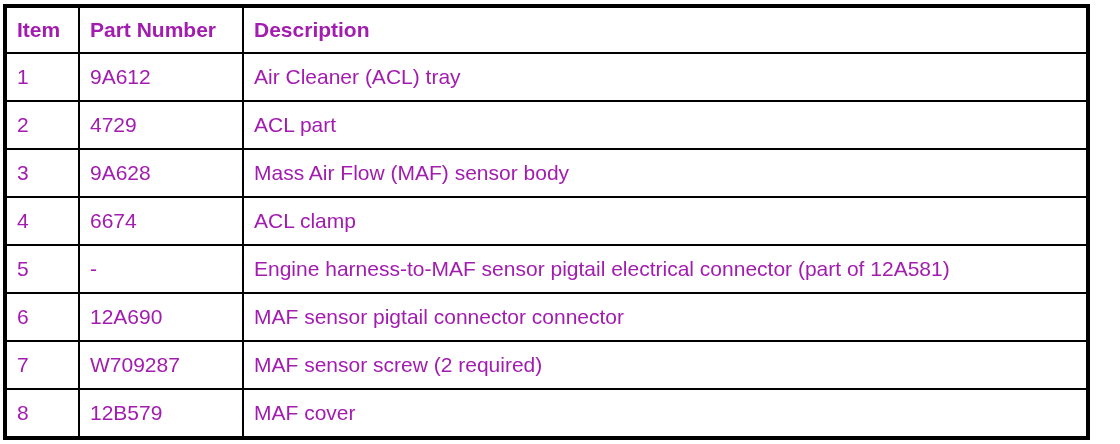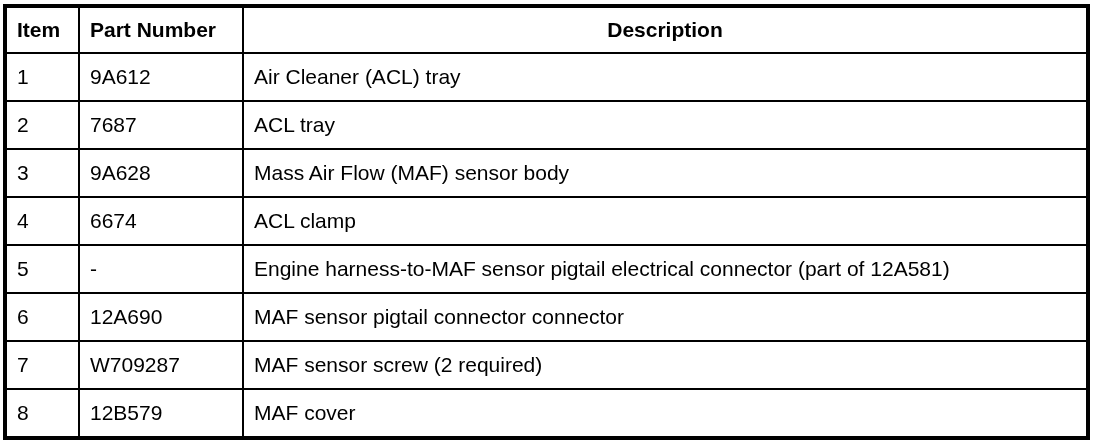--- a/index.html
+++ b/index.html
@@ -5,21 +5,21 @@
   html, body {
     margin: 0;
     padding: 0;
     background: #ffffff;
     width: 1120px;
     height: 444px;
     overflow: hidden;
   }
   .page {
     font-family: "Liberation Sans", sans-serif;
-    color: #000000;
+    color: #a21caf;
   }
   table.parts-table {
     border-collapse: collapse;
     table-layout: fixed;
     margin: 4px 0 0 3px;
     width: 1083px;
     border: 4px solid #000000;
     background: #ffffff;
   }
   table.parts-table th,
@@ -32,21 +32,20 @@
     vertical-align: middle;
     text-align: left;
     white-space: nowrap;
     overflow: hidden;
   }
   table.parts-table th {
     font-weight: bold;
     height: 44px;
   }
   table.parts-table th.desc-col {
-    text-align: center;
   }
   col.c-item { width: 74px; }
   col.c-part { width: 164px; }
   col.c-desc { width: 845px; }
 </style>
 </head>
 <body>
 
 <div class="page">
   <table class="parts-table">
@@ -64,22 +63,22 @@
     </thead>
     <tbody>
   <tr>
     <td>1</td>
     <td>9A612</td>
     <td>Air Cleaner (ACL) tray</td>
   </tr>
 
   <tr>
     <td>2</td>
-    <td>7687</td>
-    <td>ACL tray</td>
+    <td>4729</td>
+    <td>ACL part</td>
   </tr>
 
   <tr>
     <td>3</td>
     <td>9A628</td>
     <td>Mass Air Flow (MAF) sensor body</td>
   </tr>
 
   <tr>
     <td>4</td>

